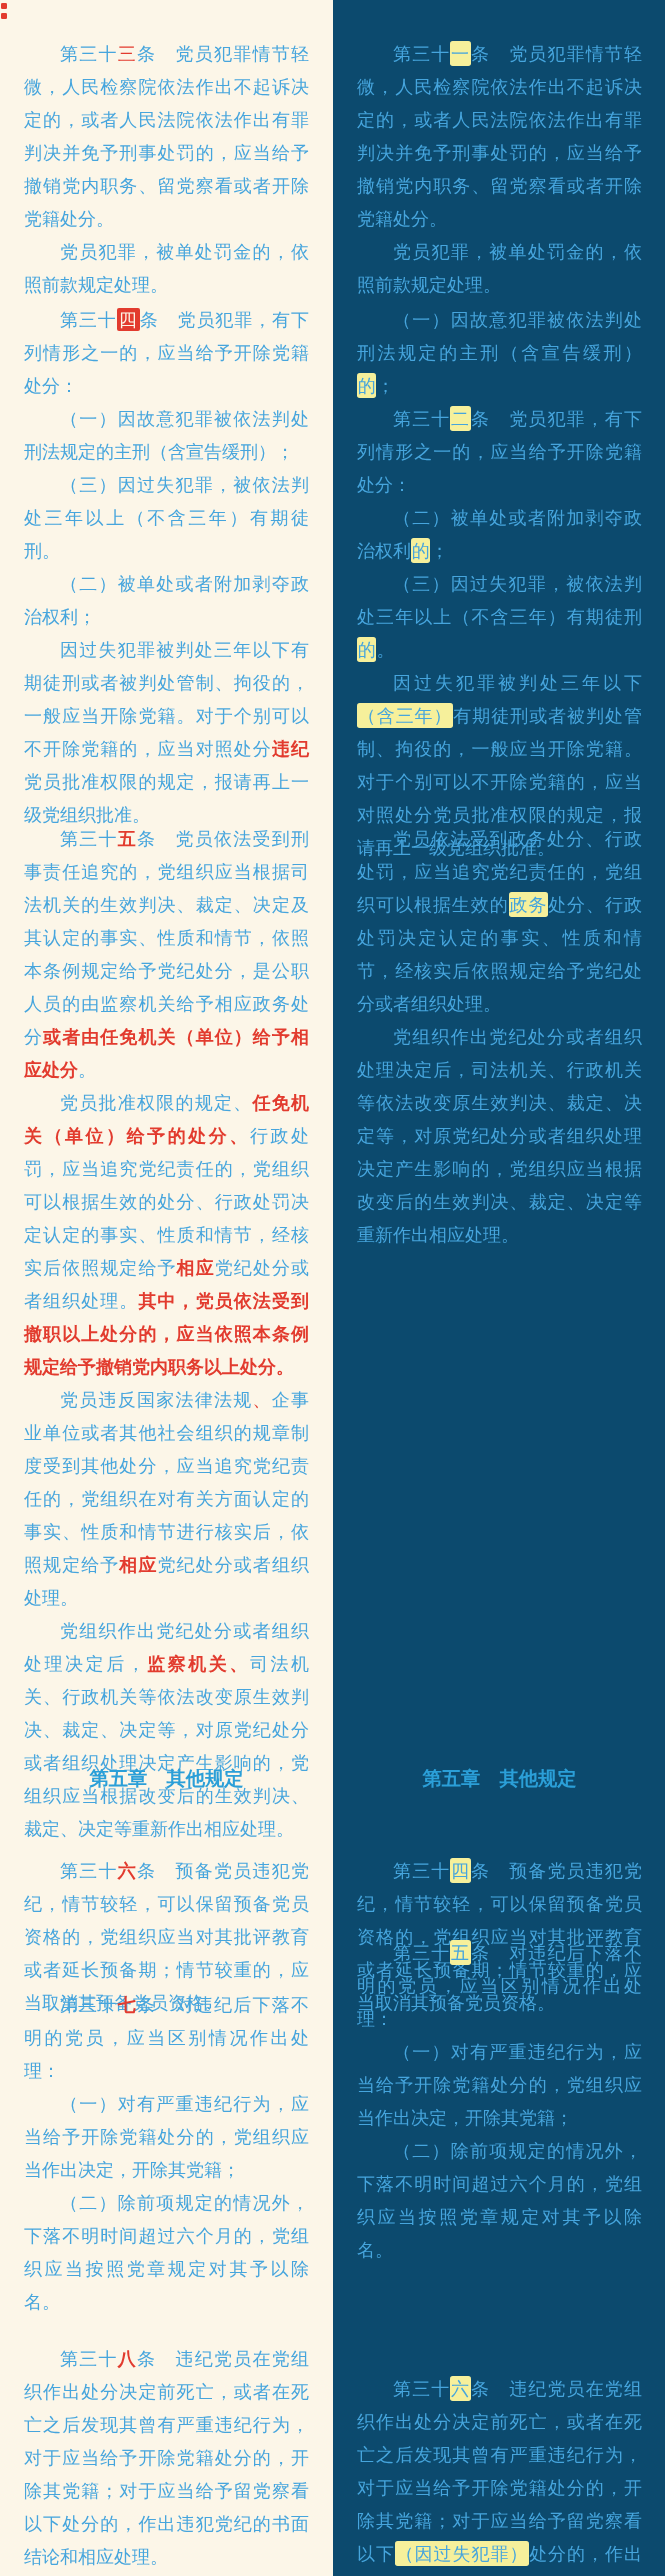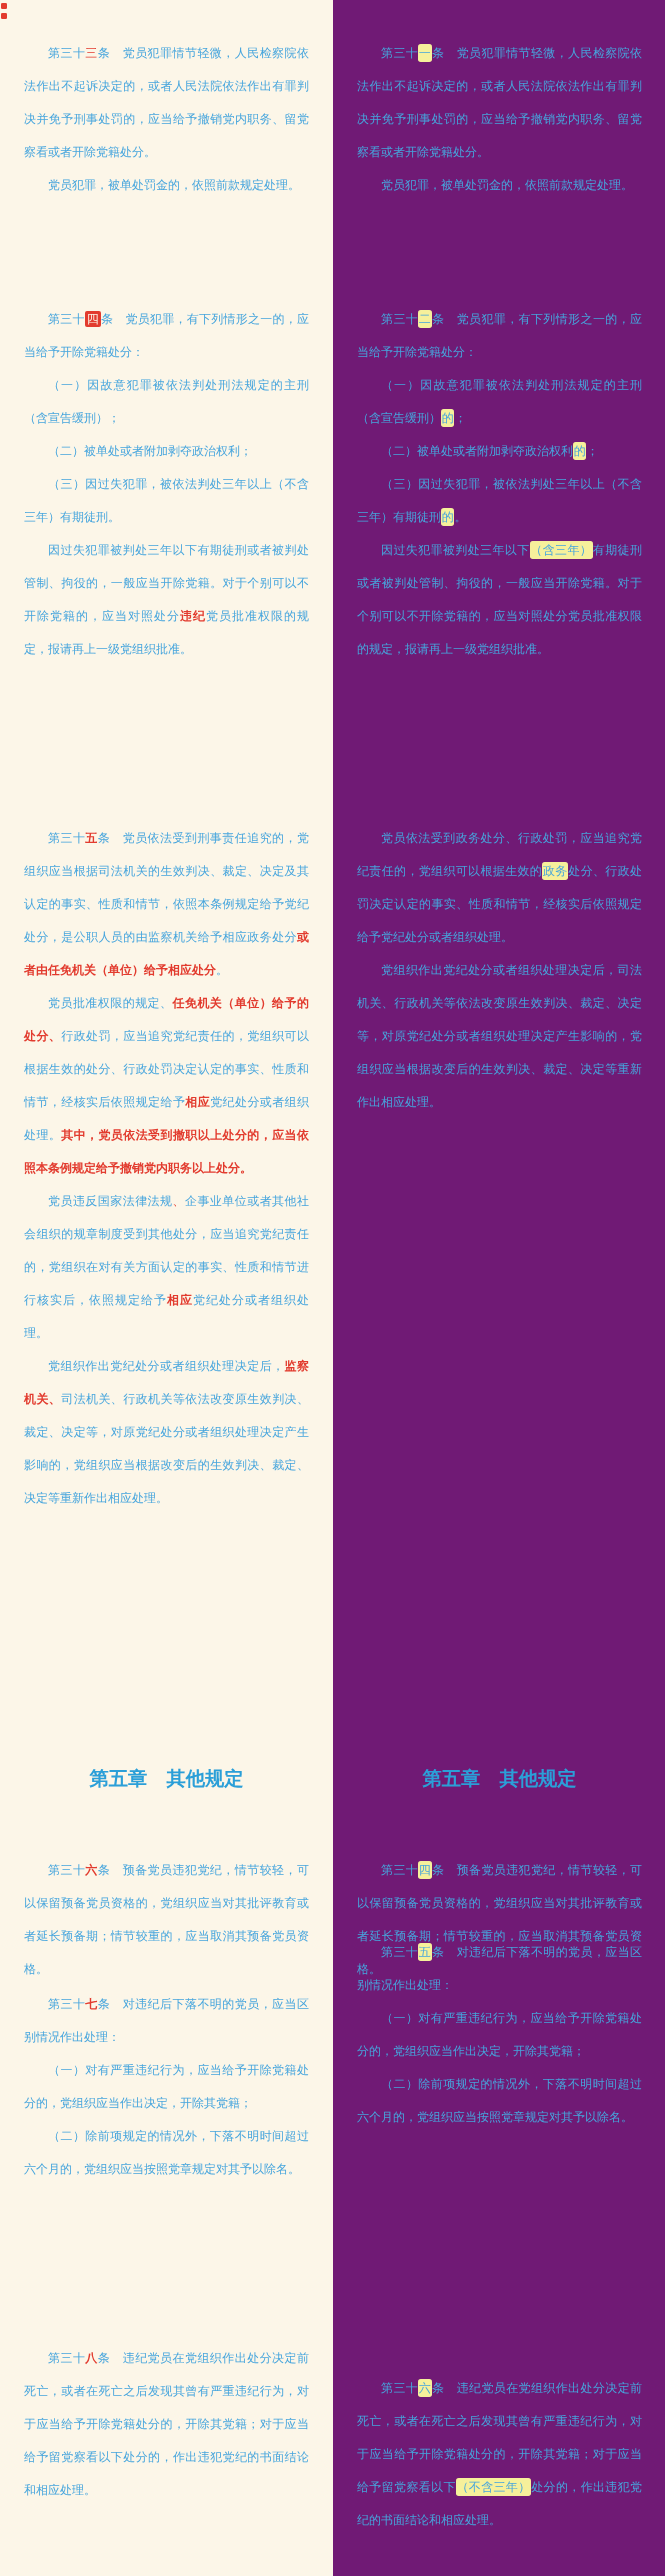--- a/index.html
+++ b/index.html
@@ -3,24 +3,24 @@
 <meta charset="utf-8">
 <style>
   html,body{margin:0;padding:0;}
   body{
     width:665px;height:2576px;position:relative;overflow:hidden;
     font-family:"DejaVu Sans","Liberation Sans",sans-serif;
     background:#ffffff;
   }
   .col{position:absolute;top:0;height:2576px;width:333px;}
   .col-left{left:0;background:#FCF6E8;}
-  .col-right{left:333px;background:#701a75;}
+  .col-right{left:333px;background:#0c4a6e;}
   .block{
     position:absolute;left:24px;width:285px;
-    color:#46A5DD;font-size:12px;line-height:33px;
+    color:#46A5DD;font-size:18px;line-height:33px;
     text-align:justify;word-break:break-all;
   }
   .block p{margin:0;text-indent:2em;}
   .block.heading{
     font-weight:bold;color:#2B9FD8;text-align:center;
     font-size:19.3px;text-indent:0;
   }
   .seg-red{color:#E23B2E;}
   .seg-red.bold{font-weight:bold;}
   .seg-redfill{background:#E23B2E;color:#FDF6E8;padding:0.7px 2px;border-radius:2px;}
@@ -36,22 +36,22 @@
       <span></span>
       <span></span>
     </div>
 <div class="block" style="top: 37px;">
       <p><span>第三十</span><span class="seg-red">三</span><span>条　党员犯罪情节轻微，人民检察院依法作出不起诉决定的，或者人民法院依法作出有罪判决并免予刑事处罚的，应当给予撤销党内职务、留党察看或者开除党籍处分。</span></p>
       <p><span>党员犯罪，被单处罚金的，依照前款规定处理。</span></p>
     </div>
     <div class="block" style="top: 303px;">
       <p><span>第三十</span><span class="seg-redfill">四</span><span>条　党员犯罪，有下列情形之一的，应当给予开除党籍处分：</span></p>
       <p><span>（一）因故意犯罪被依法判处刑法规定的主刑（含宣告缓刑）；</span></p>
+      <p><span>（三）因过失犯罪，被依法判处三年以上（不含三年）有期徒刑。</span></p>
       <p><span>（二）被单处或者附加剥夺政治权利；</span></p>
-      <p><span>（三）因过失犯罪，被依法判处三年以上（不含三年）有期徒刑。</span></p>
       <p><span>因过失犯罪被判处三年以下有期徒刑或者被判处管制、拘役的，一般应当开除党籍。对于个别可以不开除党籍的，应当对照处分</span><span class="seg-red bold">违纪</span><span>党员批准权限的规定，报请再上一级党组织批准。</span></p>
     </div>
     <div class="block" style="top: 822px;">
       <p><span>第三十</span><span class="seg-red bold">五</span><span>条　党员依法受到刑事责任追究的，党组织应当根据司法机关的生效判决、裁定、决定及其认定的事实、性质和情节，依照本条例规定给予党纪处分，是公职人员的由监察机关给予相应政务处分</span><span class="seg-red bold">或者由任免机关（单位）给予相应处分</span><span>。</span></p>
       <p><span>党员批准权限的规定、</span><span class="seg-red bold">任免机关（单位）给予的处分、</span><span>行政处罚，应当追究党纪责任的，党组织可以根据生效的处分、行政处罚决定认定的事实、性质和情节，经核实后依照规定给予</span><span class="seg-red bold">相应</span><span>党纪处分或者组织处理。</span><span class="seg-red bold">其中，党员依法受到撤职以上处分的，应当依照本条例规定给予撤销党内职务以上处分。</span></p>
       <p><span>党员违反国家法律法规</span><span class="seg-red">、</span><span>企事业单位或者其他社会组织的规章制度受到其他处分，应当追究党纪责任的，党组织在对有关方面认定的事实、性质和情节进行核实后，依照规定给予</span><span class="seg-red bold">相应</span><span>党纪处分或者组织处理。</span></p>
       <p><span>党组织作出党纪处分或者组织处理决定后，</span><span class="seg-red bold">监察机关、</span><span>司法机关、行政机关等依法改变原生效判决、裁定、决定等，对原党纪处分或者组织处理决定产生影响的，党组织应当根据改变后的生效判决、裁定、决定等重新作出相应处理。</span></p>
     </div>
     <div class="block heading" style="top: 1762px;">第五章　其他规定</div>
     <div class="block" style="top: 1854px;">
@@ -65,36 +65,36 @@
     <div class="block" style="top: 2342px;">
       <p><span>第三十</span><span class="seg-red bold">八</span><span>条　违纪党员在党组织作出处分决定前死亡，或者在死亡之后发现其曾有严重违纪行为，对于应当给予开除党籍处分的，开除其党籍；对于应当给予留党察看以下处分的，作出违犯党纪的书面结论和相应处理。</span></p>
     </div>
   </div>
 <div class="col col-right" id="col-right">
     <div class="block" style="top: 37px;">
       <p><span>第三十</span><span class="seg-hl">一</span><span>条　党员犯罪情节轻微，人民检察院依法作出不起诉决定的，或者人民法院依法作出有罪判决并免予刑事处罚的，应当给予撤销党内职务、留党察看或者开除党籍处分。</span></p>
       <p><span>党员犯罪，被单处罚金的，依照前款规定处理。</span></p>
     </div>
     <div class="block" style="top: 303px;">
+      <p><span>（一）因故意犯罪被依法判处刑法规定的主刑（含宣告缓刑）</span><span class="seg-hl">的</span><span>；</span></p>
       <p><span>第三十</span><span class="seg-hl">二</span><span>条　党员犯罪，有下列情形之一的，应当给予开除党籍处分：</span></p>
-      <p><span>（一）因故意犯罪被依法判处刑法规定的主刑（含宣告缓刑）</span><span class="seg-hl">的</span><span>；</span></p>
       <p><span>（二）被单处或者附加剥夺政治权利</span><span class="seg-hl">的</span><span>；</span></p>
       <p><span>（三）因过失犯罪，被依法判处三年以上（不含三年）有期徒刑</span><span class="seg-hl">的</span><span>。</span></p>
       <p><span>因过失犯罪被判处三年以下</span><span class="seg-hl">（含三年）</span><span>有期徒刑或者被判处管制、拘役的，一般应当开除党籍。对于个别可以不开除党籍的，应当对照处分党员批准权限的规定，报请再上一级党组织批准。</span></p>
     </div>
     <div class="block" style="top: 822px;">
       <p><span>党员依法受到政务处分、行政处罚，应当追究党纪责任的，党组织可以根据生效的</span><span class="seg-hl">政务</span><span>处分、行政处罚决定认定的事实、性质和情节，经核实后依照规定给予党纪处分或者组织处理。</span></p>
       <p><span>党组织作出党纪处分或者组织处理决定后，司法机关、行政机关等依法改变原生效判决、裁定、决定等，对原党纪处分或者组织处理决定产生影响的，党组织应当根据改变后的生效判决、裁定、决定等重新作出相应处理。</span></p>
     </div>
     <div class="block heading" style="top: 1762px;">第五章　其他规定</div>
     <div class="block" style="top: 1854px;">
       <p><span>第三十</span><span class="seg-hl">四</span><span>条　预备党员违犯党纪，情节较轻，可以保留预备党员资格的，党组织应当对其批评教育或者延长预备期；情节较重的，应当取消其预备党员资格。</span></p>
     </div>
     <div class="block" style="top: 1936px;">
       <p><span>第三十</span><span class="seg-hl">五</span><span>条　对违纪后下落不明的党员，应当区别情况作出处理：</span></p>
       <p><span>（一）对有严重违纪行为，应当给予开除党籍处分的，党组织应当作出决定，开除其党籍；</span></p>
       <p><span>（二）除前项规定的情况外，下落不明时间超过六个月的，党组织应当按照党章规定对其予以除名。</span></p>
     </div>
     <div class="block" style="top: 2372px;">
-      <p><span>第三十</span><span class="seg-hl">六</span><span>条　违纪党员在党组织作出处分决定前死亡，或者在死亡之后发现其曾有严重违纪行为，对于应当给予开除党籍处分的，开除其党籍；对于应当给予留党察看以下</span><span class="seg-hl">（不含三年）</span><span>处分的，作出违犯党纪的书面结论和相应处理。</span></p>
+      <p><span>第三十</span><span class="seg-hl">六</span><span>条　违纪党员在党组织作出处分决定前死亡，或者在死亡之后发现其曾有严重违纪行为，对于应当给予开除党籍处分的，开除其党籍；对于应当给予留党察看以下</span><span class="seg-hl">（因过失犯罪）</span><span>处分的，作出违犯党纪的书面结论和相应处理。</span></p>
     </div>
   </div>
 
 
 </body></html>

